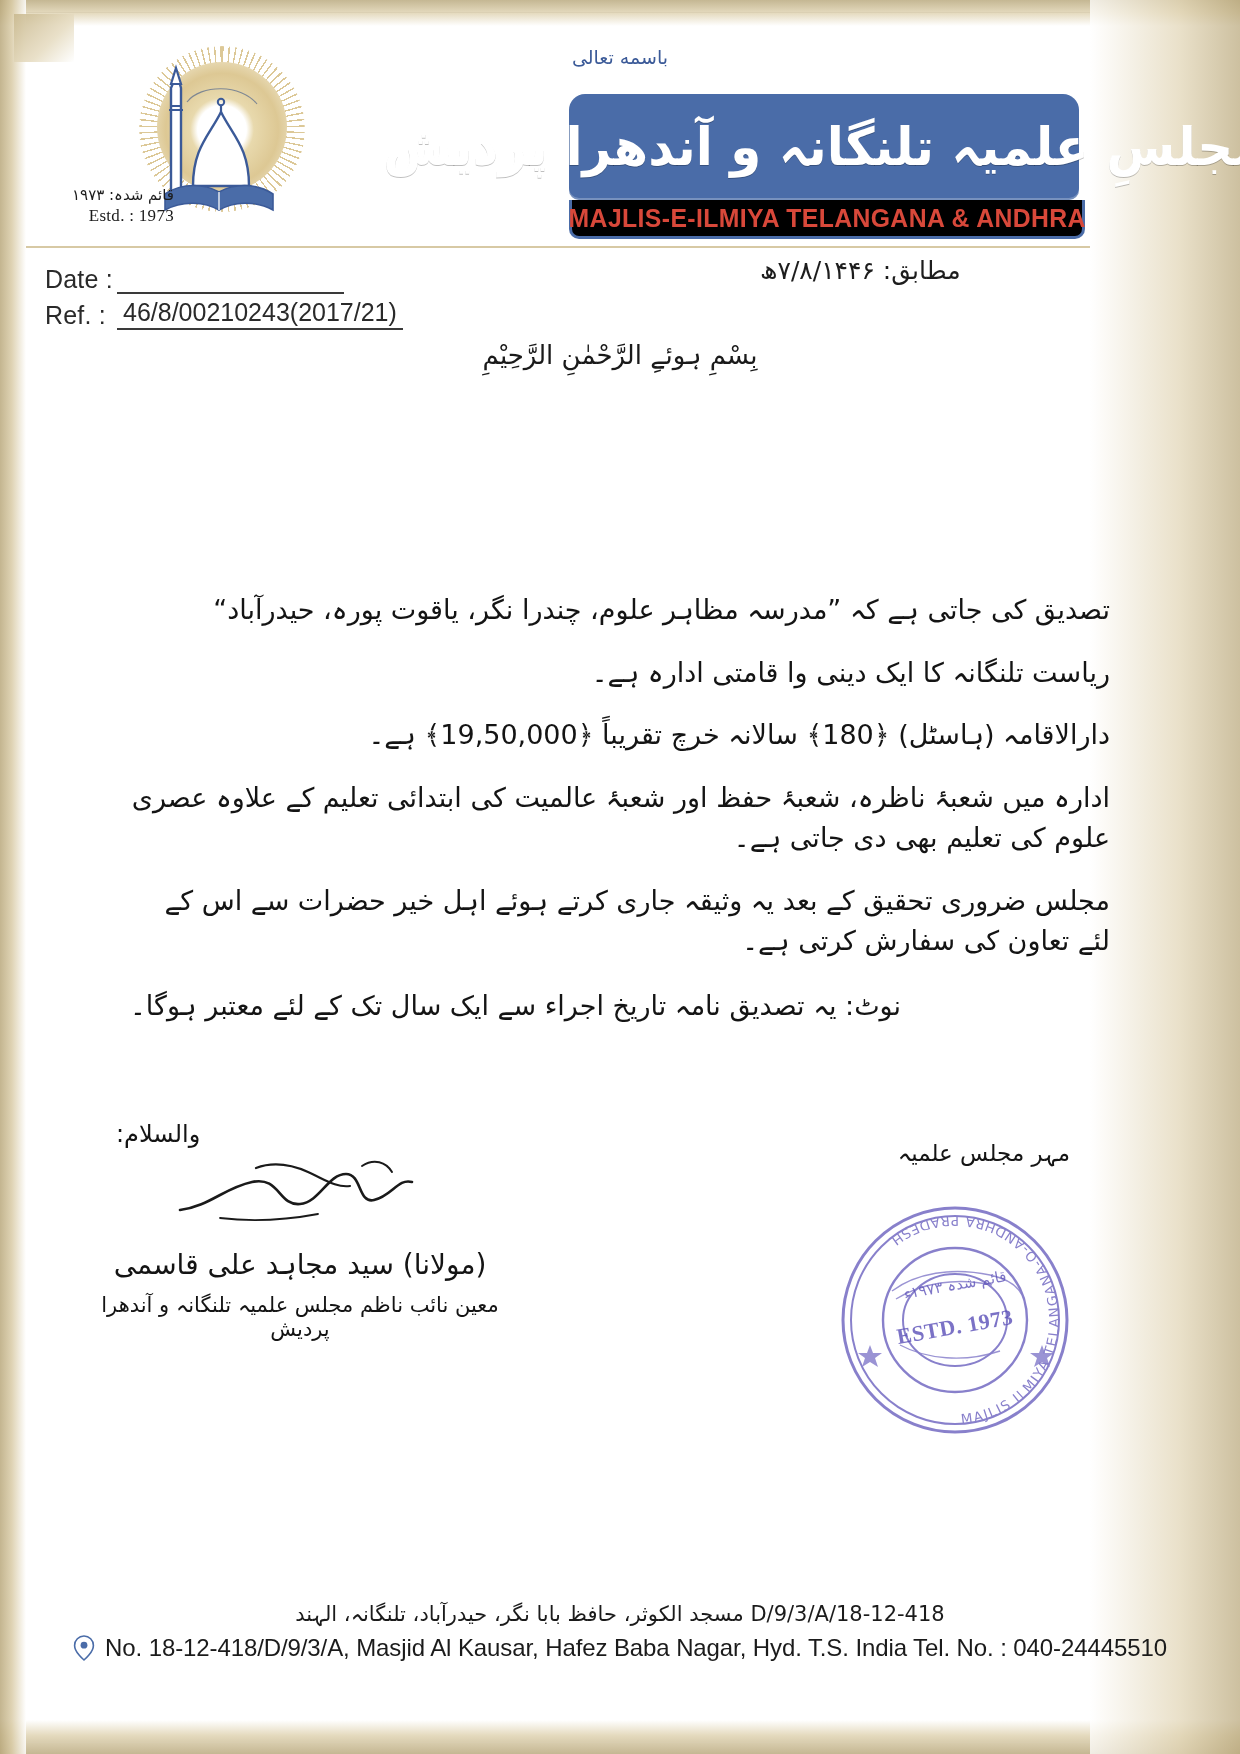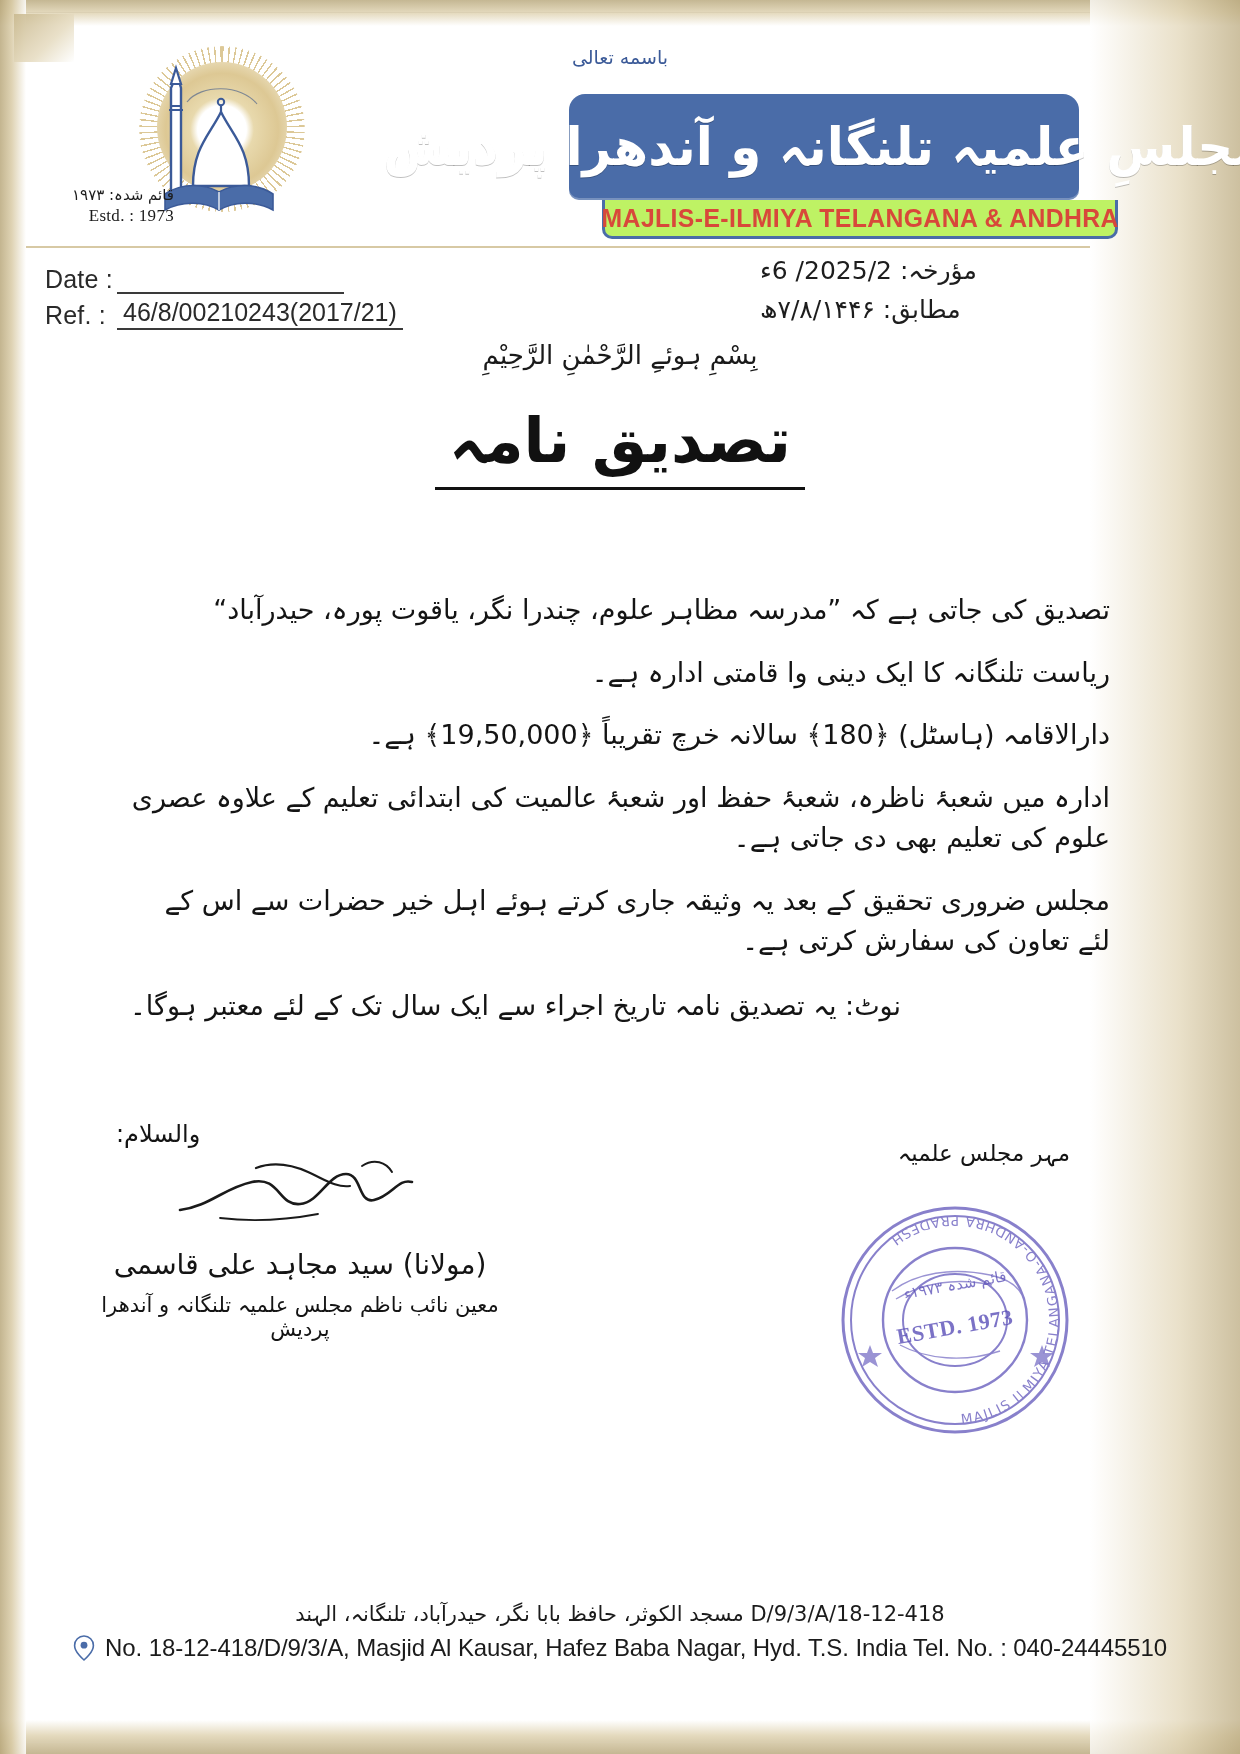--- a/index.html
+++ b/index.html
@@ -114,22 +114,22 @@
     text-shadow: 0 1px 0 rgba(0,0,0,.25);
   }
   .banner-en-wrap {
     position: absolute;
     left: 0; top: 106px;
     width: 510px; height: 36px;
     border-left: 3px solid #4a6ca8;
     border-right: 3px solid #4a6ca8;
     border-bottom: 3px solid #4a6ca8;
     border-radius: 0 0 10px 10px;
-    background: #bef264;
-    display: flex; align-items: center; justify-content: center; margin-left: 33px;
+    background: #000000;
+    display: flex; align-items: center; justify-content: center;
   }
   .banner-en {
     color: #d8483a;
     font-size: 25px;
     font-weight: 700;
     letter-spacing: .4px;
     font-family: "Liberation Sans", sans-serif;
     white-space: nowrap;
     transform: scaleX(.99);
   }
@@ -389,28 +389,24 @@
       <div class="meta-label">Date :</div>
       <div class="meta-value blank"></div>
     </div>
     <div class="meta-row">
       <div class="meta-label">Ref. :</div>
       <div class="meta-value ref">46/8/00210243(2017/21)</div>
     </div>
   </div>
 
   <div class="meta-right">
-    <div class="dline">مؤرخہ: 2025/2/ 6ء</div>
     <div class="dline">مطابق: ۷/۸/۱۴۴۶ھ</div>
   </div>
 
   <div class="bismillah">بِسْمِ ہوئےِ الرَّحْمٰنِ الرَّحِيْمِ</div>
-  <div class="doc-title">
-    <span>تصدیق نامہ</span>
-  </div>
 
   <div class="body-text">
     <p>تصدیق کی جاتی ہے کہ ”مدرسہ مظاہر علوم، چندرا نگر، یاقوت پورہ، حیدرآباد“</p>
     <p>ریاست تلنگانہ کا ایک دینی وا قامتی ادارہ ہے۔</p>
     <p class="stat">دارالاقامہ (ہاسٹل) ﴿180﴾ سالانہ خرچ تقریباً ﴿19,50,000﴾ ہے۔</p>
     <p>ادارہ میں شعبۂ ناظرہ، شعبۂ حفظ اور شعبۂ عالمیت کی ابتدائی تعلیم کے علاوہ عصری علوم کی تعلیم بھی دی جاتی ہے۔</p>
     <p>مجلس ضروری تحقیق کے بعد یہ وثیقہ جاری کرتے ہوئے اہل خیر حضرات سے اس کے لئے تعاون کی سفارش کرتی ہے۔</p>
   </div>
 
   <div class="note">نوٹ: یہ تصدیق نامہ تاریخ اجراء سے ایک سال تک کے لئے معتبر ہوگا۔</div>

